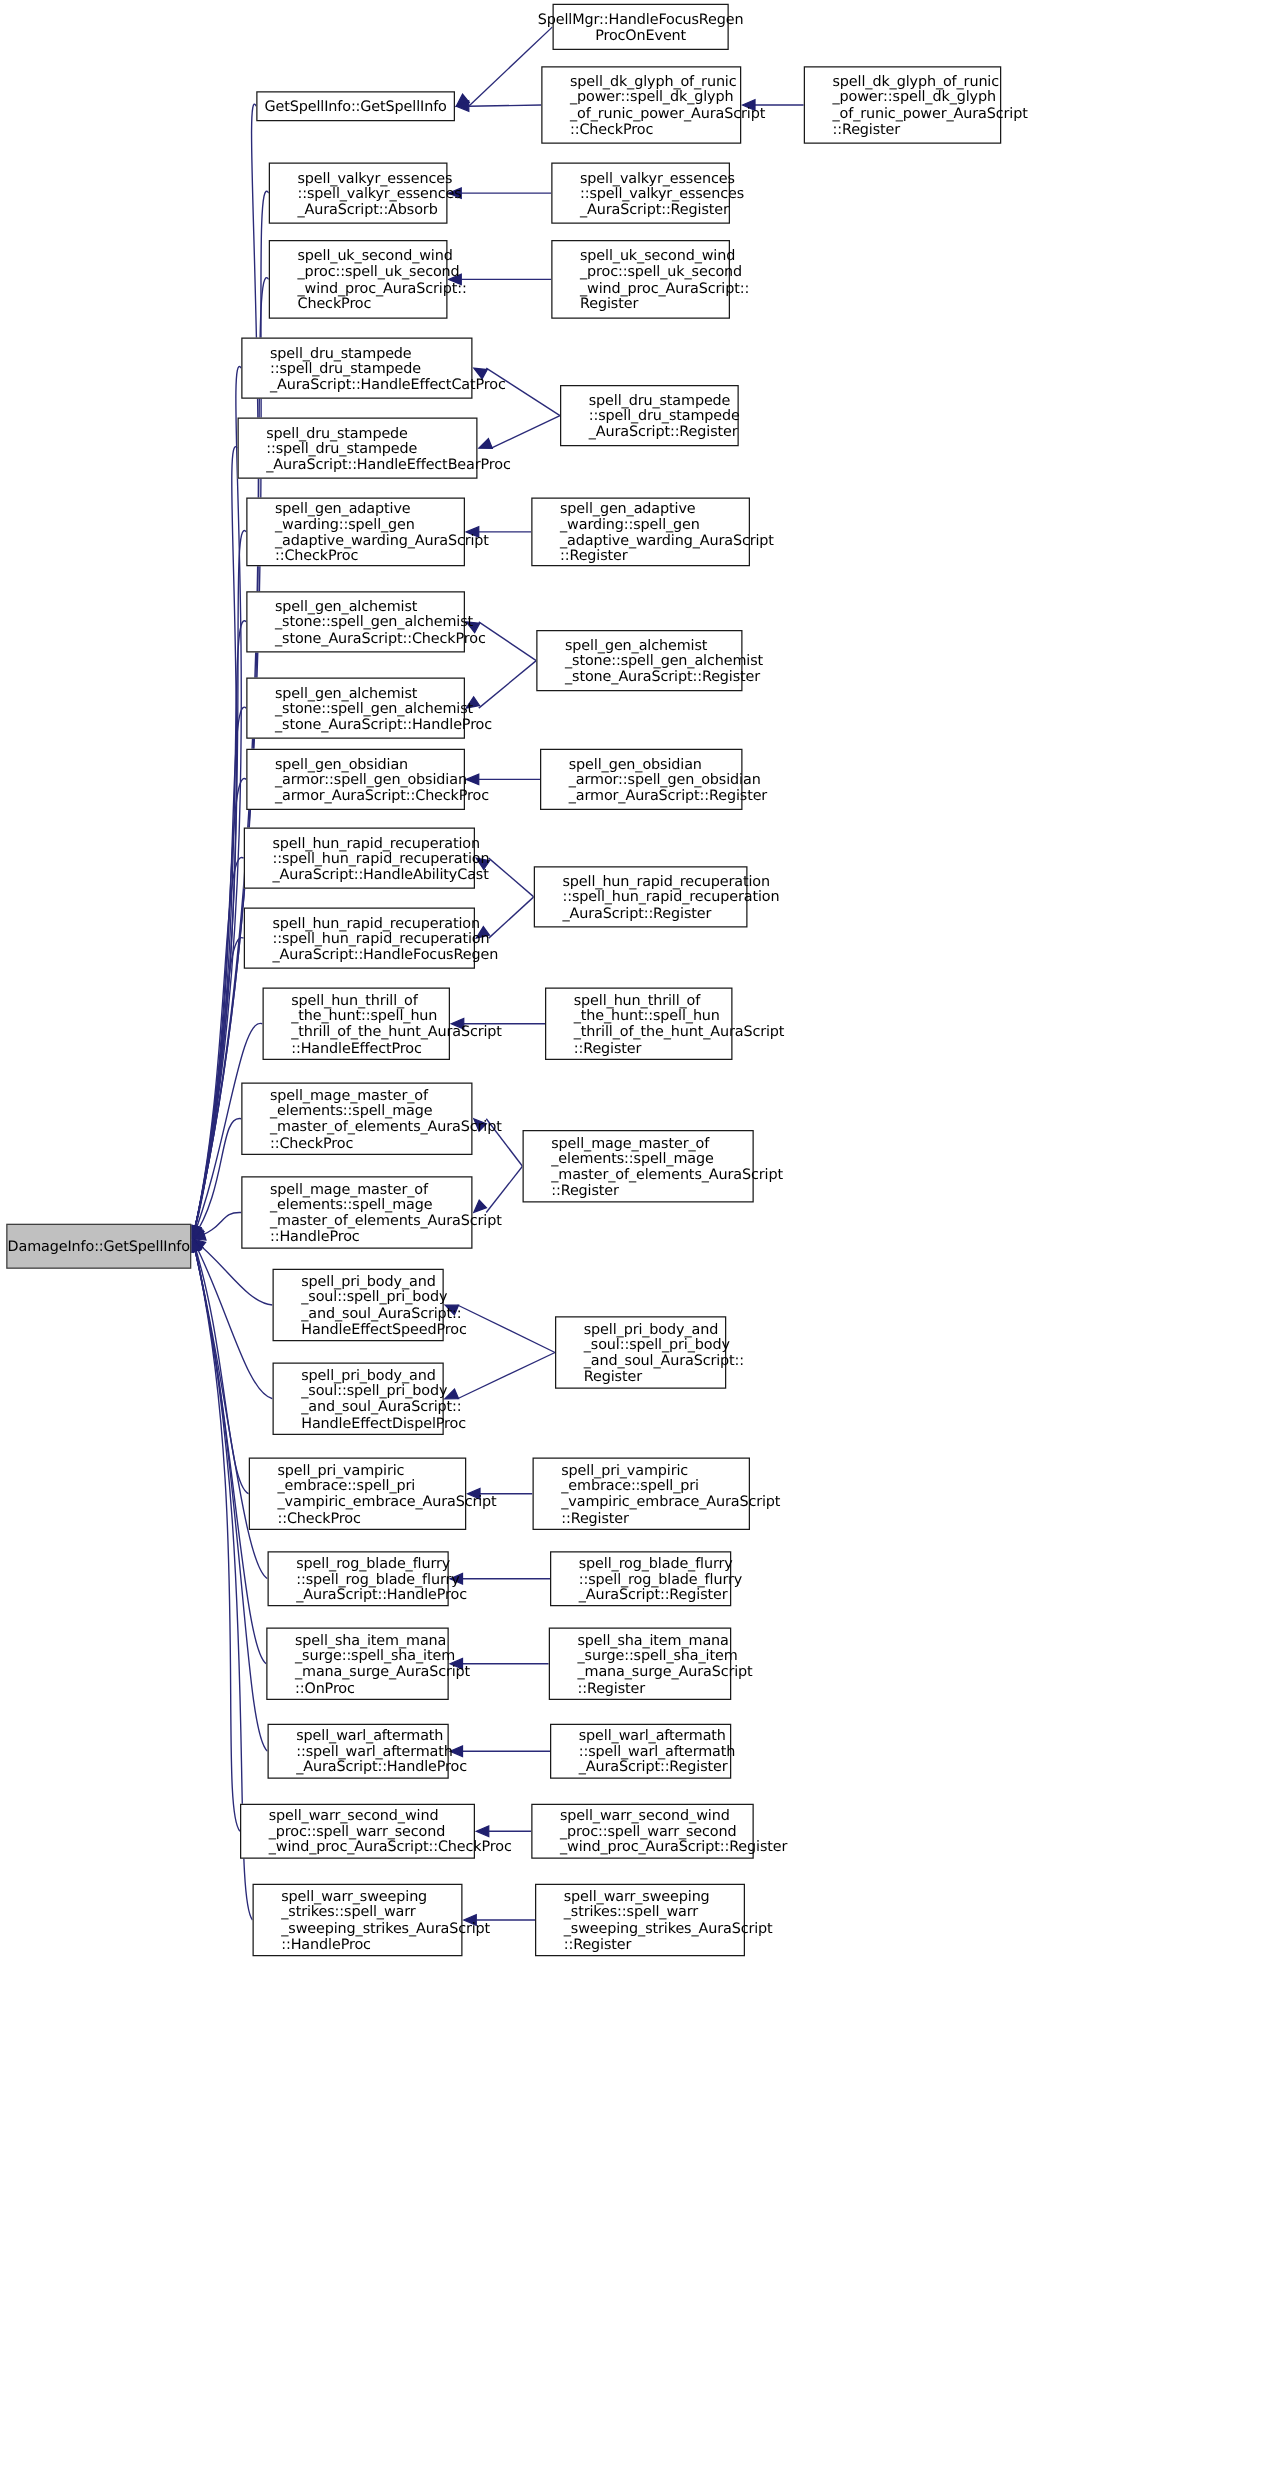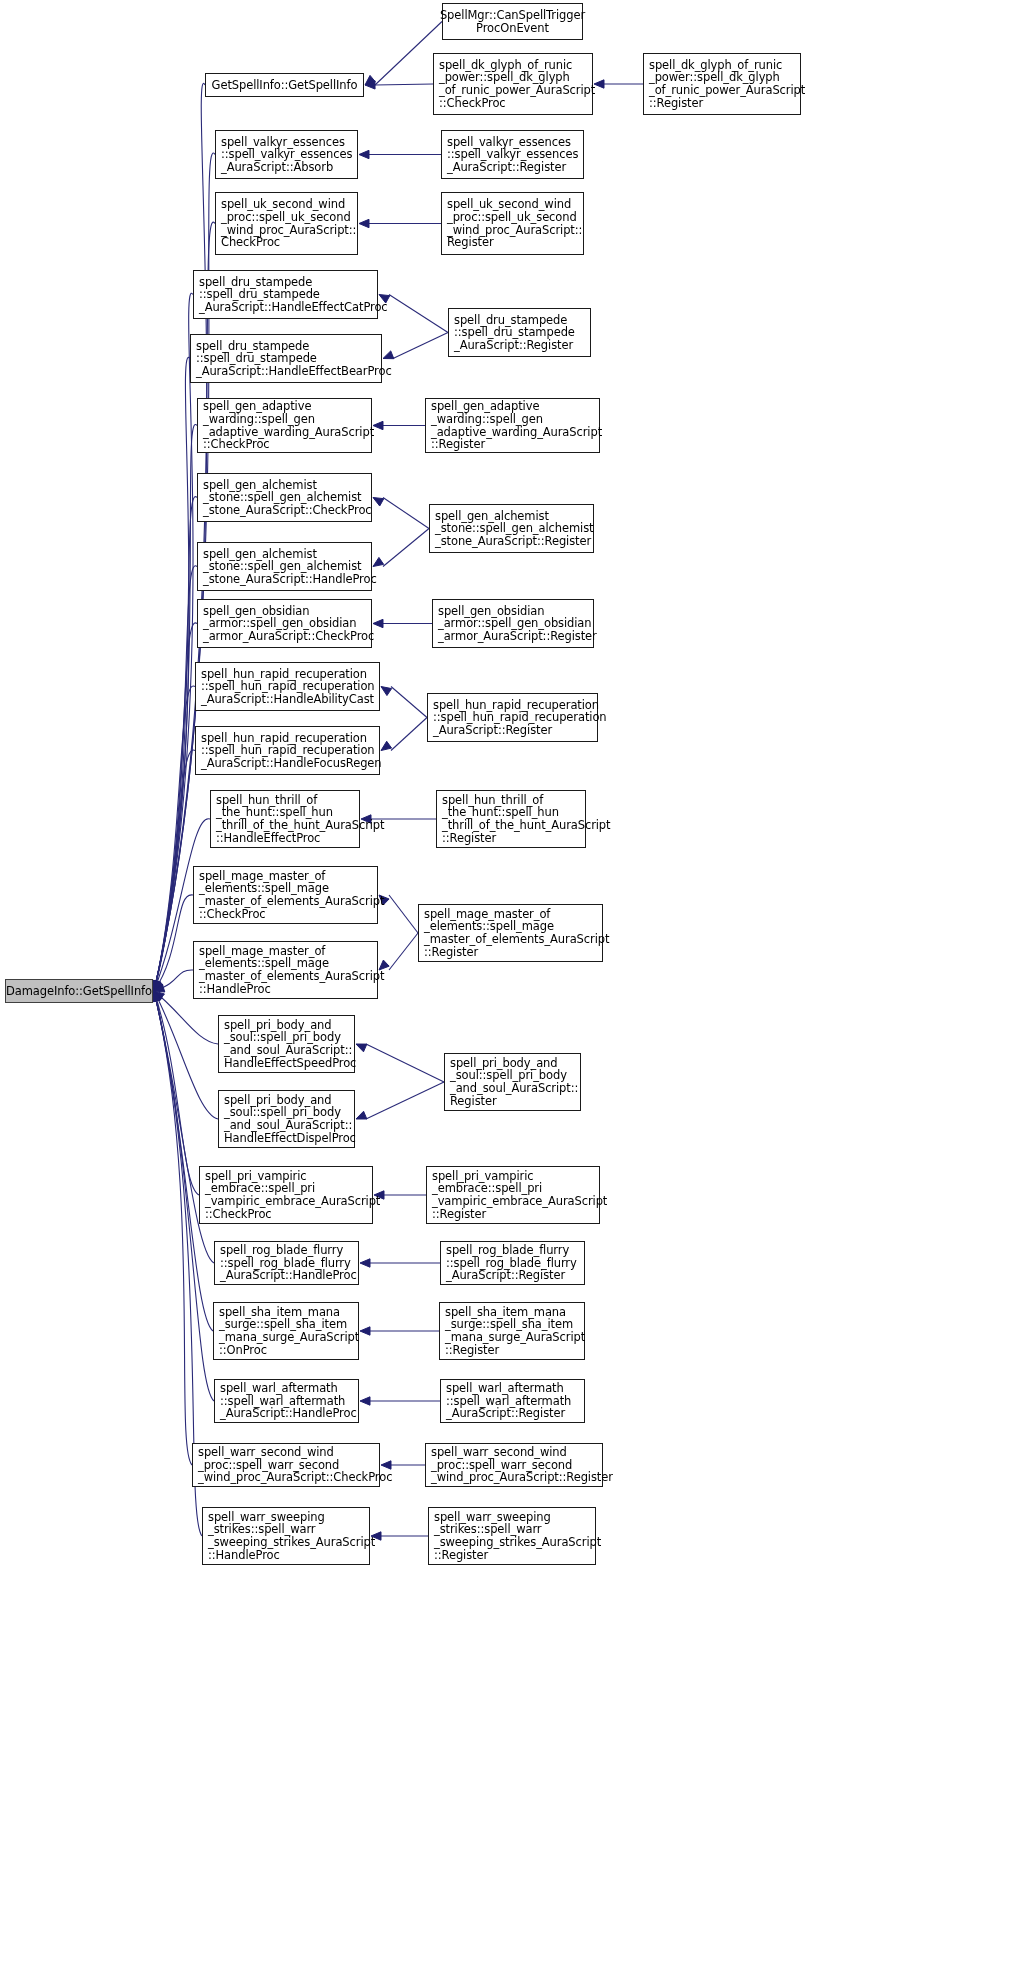--- a/index.html
+++ b/index.html
@@ -3,21 +3,21 @@
 <meta charset="utf-8">
 <style>
   html,body{margin:0;padding:0;background:#ffffff;}
   body{font-family:"DejaVu Sans","Liberation Sans",sans-serif;}
   #graph{position:relative;width:1016px;height:1980px;background:#ffffff;overflow:hidden;}
   .node{position:absolute;box-sizing:border-box;background:#ffffff;border:1px solid #1a1a1a;
         display:flex;align-items:center;justify-content:center;text-align:center;
         font-size:11.5px;line-height:12.6px;color:#000000;letter-spacing:-0.1px;
         padding:1px 3px;white-space:pre-line;}
   .node.root{background:#c0c0c0;border:1px solid #404040;}
-  .node.lefty{justify-content:flex-start;text-align:left;padding-left:5px;}
+  .node.lefty{justify-content:flex-start;text-align:left;padding-left:22px;}
   svg.edges{position:absolute;left:0;top:0;width:1016px;height:1980px;pointer-events:none;}
   svg.edges path{fill:none;stroke:#2a2a78;stroke-width:1.1px;}
   svg.edges polygon{fill:#1f1f6e;stroke:#1f1f6e;}
 </style>
 </head>
 <body>
 
 <div id="graph">
   <svg class="edges" viewBox="0 0 1016 1980">
       <path d="M442,21.5 L375,85"></path>
@@ -107,22 +107,22 @@
       <path d="M213,1331 C193.53,1317.4 188,1133.8 154,991"></path>
       <polygon points="154,991 160.40199137473894,999.7552559321682 152.23041917138187,1001.700868361539"></polygon>
       <path d="M214,1401 C194.2,1384.6 195,1163.2 154,991"></path>
       <polygon points="154,991 160.40199137473894,999.7552559321682 152.23041917138187,1001.700868361539"></polygon>
       <path d="M192,1465 C174,1446.04 201.4,1190.08 154,991"></path>
       <polygon points="154,991 160.40199137473894,999.7552559321682 152.23041917138187,1001.700868361539"></polygon>
       <path d="M202,1536 C184,1514.2 208.5,1219.9 154,991"></path>
       <polygon points="154,991 160.40199137473894,999.7552559321682 152.23041917138187,1001.700868361539"></polygon>
     </svg>
   <div id="node-layer">
-      <div class="node root" style="left: 5px; top: 979px; width: 148px; height: 24px;"><span>DamageInfo::GetSpellInfo</span></div>
-      <div class="node" style="left: 442px; top: 3px; width: 141px; height: 37px;"><span>SpellMgr::CanSpellTrigger
+      <div class="node root" style="left: 5px; top: 979px; width: 148px; height: 36px;"><span>DamageInfo::GetSpellInfo</span></div>
+      <div class="node" style="left: 442px; top: 3px; width: 141px; height: 37px;"><span>SpellMgr::HandleFocusRegen
 ProcOnEvent</span></div>
       <div class="node" style="left: 205px; top: 73px; width: 159px; height: 24px;"><span>GetSpellInfo::GetSpellInfo</span></div>
       <div class="node lefty" style="left: 433px; top: 53px; width: 160px; height: 62px;"><span>spell_dk_glyph_of_runic
 _power::spell_dk_glyph
 _of_runic_power_AuraScript
 ::CheckProc</span></div>
       <div class="node lefty" style="left: 643px; top: 53px; width: 158px; height: 62px;"><span>spell_dk_glyph_of_runic
 _power::spell_dk_glyph
 _of_runic_power_AuraScript
 ::Register</span></div>

